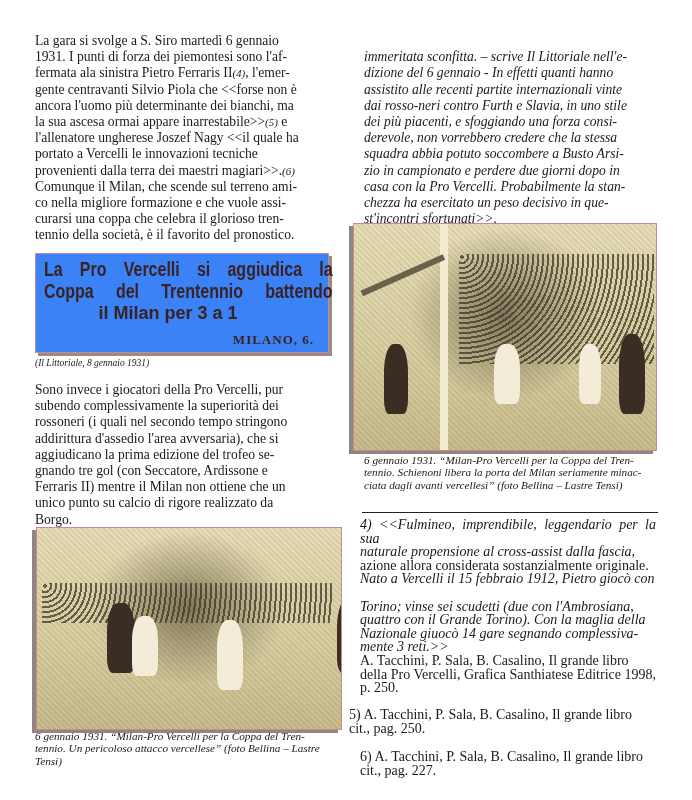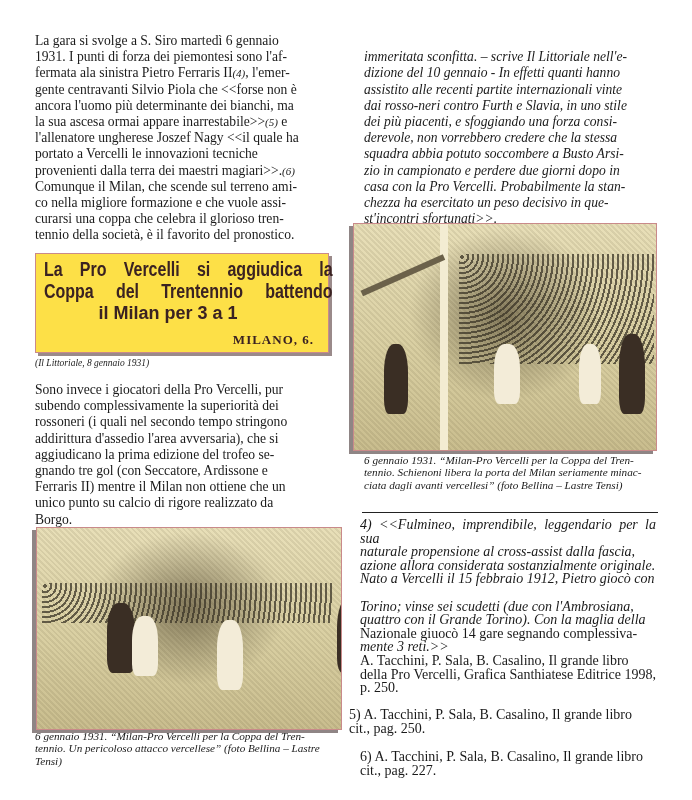--- a/index.html
+++ b/index.html
@@ -4,21 +4,21 @@
 <style>
   html, body { margin:0; padding:0; background:#ffffff; }
   body { width:692px; height:800px; position:relative; overflow:hidden;
          font-family:"Liberation Serif", "DejaVu Serif", serif; color:#1a1a1a; }
   .p { position:absolute; font-size:13.6px; line-height:16.2px; text-align:justify; margin:0; }
   .p i { font-style:italic; }
   .fn { font-size:14px; }
 
   
   .clip { position:absolute; left:35px; top:253px; width:292px; height:98px;
-          background:#fde047; border:1px solid #c98a8a;
+          background:#3b82f6; border:1px solid #c98a8a;
           box-shadow:3px 3px 0 #9a8a8a; }
   .clip .h { font-family:"Liberation Sans Narrow","Liberation Sans","DejaVu Sans", sans-serif;
              font-weight:bold; font-size:19.5px; color:#3a2222; line-height:21px;
              transform:scaleX(0.82); transform-origin:left top; width:352px; position:absolute; left:8px; }
   .clip .h1 { top:5px; text-align:justify; text-align-last:justify; }
   .clip .h2 { top:27px; text-align:justify; text-align-last:justify; }
   .clip .h3 { top:49px; text-align:center; }
   .clip .place { position:absolute; right:14px; bottom:4px; font-family:"Liberation Serif", serif;
                  font-weight:bold; font-size:13px; color:#3a2222; letter-spacing:1px; }
   .small-cap { position:absolute; font-size:9.5px; font-style:italic; }
@@ -89,21 +89,21 @@
     <span>6 gennaio 1931. “Milan-Pro Vercelli per la Coppa del Tren-</span><br>
     <span>tennio. Un pericoloso attacco vercellese” (foto Bellina – Lastre</span><br>
     <span>Tensi)</span>
   </div>
 </div>
 
 <div>
   <p class="p" style="left:364px; top:33px; width:292px; font-style:italic;">
     <br>
     <span>immeritata sconfitta. – scrive Il Littoriale nell'e-</span><br>
-    <span>dizione del 10 gennaio - In effetti quanti hanno</span><br>
+    <span>dizione del 6 gennaio - In effetti quanti hanno</span><br>
     <span>assistito alle recenti partite internazionali vinte</span><br>
     <span>dai rosso-neri contro Furth e Slavia, in uno stile</span><br>
     <span>dei più piacenti, e sfoggiando una forza consi-</span><br>
     <span>derevole, non vorrebbero credere che la stessa</span><br>
     <span>squadra abbia potuto soccombere a Busto Arsi-</span><br>
     <span>zio in campionato e perdere due giorni dopo in</span><br>
     <span>casa con la Pro Vercelli. Probabilmente la stan-</span><br>
     <span>chezza ha esercitato un peso decisivo in que-</span><br>
     <span>st'incontri sfortunati&gt;&gt;.</span>
   </p>
@@ -121,26 +121,26 @@
     <span>6 gennaio 1931. “Milan-Pro Vercelli per la Coppa del Tren-</span><br>
     <span>tennio. Schienoni libera la porta del Milan seriamente minac-</span><br>
     <span>ciata dagli avanti vercellesi” (foto Bellina – Lastre Tensi)</span>
   </div>
 
   <div class="rule" style="left:362px; top:512px; width:296px;"></div>
 
   <p class="p fn" style="left:360px; top:518px; width:296px; line-height:13.6px;">
     <span style="font-style:italic;">4) &lt;&lt;Fulmineo, imprendibile, leggendario per la sua</span><br>
     <span style="font-style:italic;">naturale propensione al cross-assist dalla fascia,</span><br>
-    <span style="font-style:italic;margin-top:38px;">azione allora considerata sostanzialmente originale.</span><br>
+    <span style="margin-top:38px;">azione allora considerata sostanzialmente originale.</span><br>
     <span style="font-style:italic;">Nato a Vercelli il 15 febbraio 1912, Pietro giocò con</span><br>
     <br>
     <span style="font-style:italic;">Torino; vinse sei scudetti (due con l'Ambrosiana,</span><br>
     <span style="font-style:italic;">quattro con il Grande Torino). Con la maglia della</span><br>
-    <span style="">Nazionale giuocò 14 gare segnando complessiva-</span><br>
+    <span style="font-style:italic;">Nazionale giuocò 14 gare segnando complessiva-</span><br>
     <span style="font-style:italic;">mente 3 reti.&gt;&gt;</span><br>
     <span>A. Tacchini, P. Sala, B. Casalino, Il grande libro</span><br>
     <span>della Pro Vercelli, Grafica Santhiatese Editrice 1998,</span><br>
     <span>p. 250.</span>
   </p>
 
   <p class="p fn" style="left:349px; top:708px; width:296px; line-height:13.6px;">
     <span>5) A. Tacchini, P. Sala, B. Casalino, Il grande libro</span><br>
     <span>cit., pag. 250.</span>
   </p>

